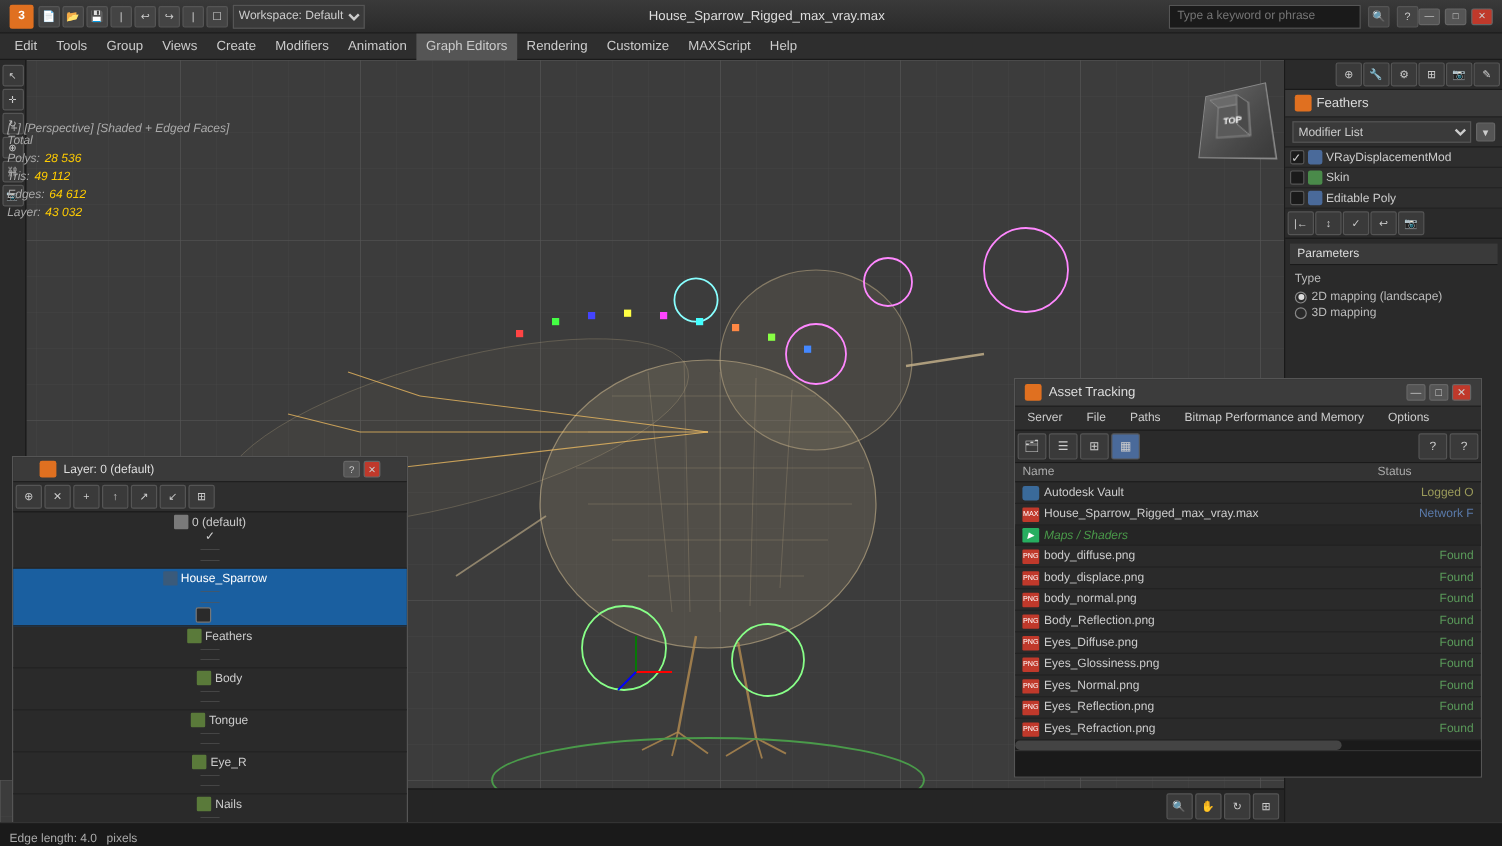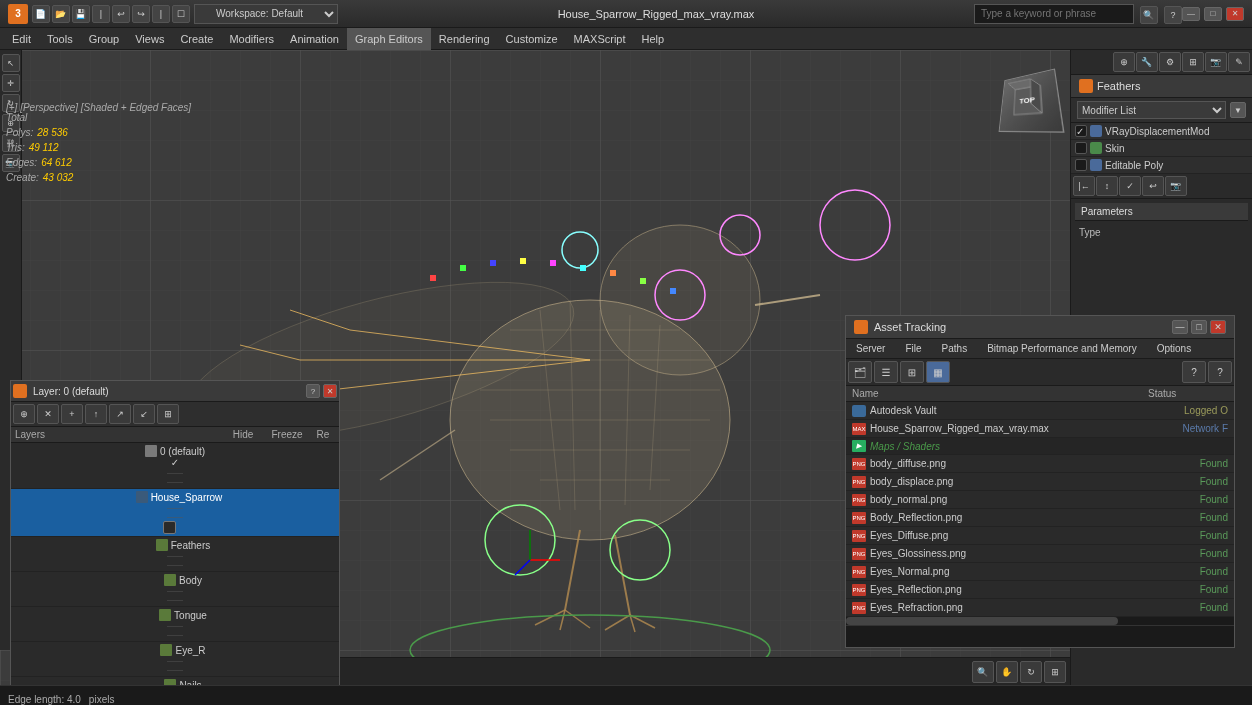--- a/index.html
+++ b/index.html
@@ -49,21 +49,21 @@
       border-radius: 2px;
       display: flex; align-items: center; justify-content: center;
       font-size: 9px; color: #ccc;
       cursor: pointer;
     }
     #workspace-selector {
       background: #3a3a3a;
       border: 1px solid #555;
       color: #ccc;
       font-size: 10px;
-      padding: 1px 17px;
+      padding: 1px 0;
       height: 20px;
       cursor: pointer;
     }
     #title-text {
       flex: 1;
       text-align: center;
       font-size: 11px;
       color: #ddd;
     }
     #search-bar {
@@ -277,21 +277,21 @@
       position: absolute;
       top: 380px;
       left: 10px;
       width: 330px;
       background: #2a2a2a;
       border: 1px solid #555;
       z-index: 10;
     }
     #layer-panel-title-bar {
       background: #3a3a3a;
-      padding: 3px 2px;
+      padding: 3px 22px;
       display: flex; align-items: center; justify-content: space-between;
       border-bottom: 1px solid #1a1a1a;
       font-size: 10px;
       color: #ddd;
     }
     #layer-panel-title-bar .panel-controls {
       display: flex; gap: 3px;
     }
     .panel-btn {
       width: 14px; height: 14px;
@@ -611,21 +611,21 @@
       <div class="tb-icon">↩</div>
       <div class="tb-icon">↪</div>
       <div class="tb-icon">|</div>
       <div class="tb-icon">☐</div>
     </div>
     <select id="workspace-selector">
       <option>Workspace: Default</option>
     </select>
   </div>
   <div id="title-text">House_Sparrow_Rigged_max_vray.max</div>
-  <div style="display:flex;align-items:flex-end;gap:6px;">
+  <div style="display:flex;align-items:center;gap:6px;">
     <input id="search-bar" type="text" placeholder="Type a keyword or phrase" style="">
     <div class="tb-icon">🔍</div>
     <div class="tb-icon">?</div>
   </div>
   <div id="title-controls">
     <div class="title-btn">—</div>
     <div class="title-btn">□</div>
     <div class="title-btn close-btn">✕</div>
   </div>
 </div>
@@ -751,21 +751,21 @@
     </div>
     <div style="display:flex;gap:2px;">
       <span class="stat-label">Tris:</span>
       <span class="stat-value">49 112</span>
     </div>
     <div style="display:flex;gap:2px;">
       <span class="stat-label">Edges:</span>
       <span class="stat-value">64 612</span>
     </div>
     <div style="display:flex;gap:2px;">
-      <span class="stat-label">Create:</span>
+      <span class="stat-label">Layer:</span>
       <span class="stat-value">43 032</span>
     </div>
   </div>
 </div>
 
 <div id="nav-cube">
   <div id="nav-cube-box">
     <svg width="58" height="58" viewBox="0 0 58 58">
 
       <rect x="15" y="15" width="28" height="28" fill="#5a5a5a" stroke="#888"></rect>
@@ -823,20 +823,30 @@
     <div class="mod-tb-btn">|←</div>
     <div class="mod-tb-btn">↕</div>
     <div class="mod-tb-btn">✓</div>
     <div class="mod-tb-btn">↩</div>
     <div class="mod-tb-btn">📷</div>
   </div>
 
   <div id="params-section">
     <div id="params-header">Parameters</div>
     <div style="padding:2px 4px;font-size:10px;color:#bbb;">Type</div>
+    <div class="param-radio-group">
+      <div class="param-radio">
+        <div class="radio-dot checked"></div>
+        <span>2D mapping (landscape)</span>
+      </div>
+      <div class="param-radio">
+        <div class="radio-dot"></div>
+        <span>3D mapping</span>
+      </div>
+    </div>
   </div>
 </div>
 
 <div id="layer-panel">
 
   <div id="layer-panel-title-bar">
     <div style="display:flex;align-items:center;gap:6px;">
       <div style="width:14px;height:14px;background:#e07020;border-radius:2px;"></div>
       <span>Layer: 0 (default)</span>
     </div>
@@ -849,26 +859,20 @@
   <div id="layer-toolbar">
     <div class="layer-tb-btn">⊕</div>
     <div class="layer-tb-btn">✕</div>
     <div class="layer-tb-btn">+</div>
     <div class="layer-tb-btn">↑</div>
     <div class="layer-tb-btn">↗</div>
     <div class="layer-tb-btn">↙</div>
     <div class="layer-tb-btn">⊞</div>
   </div>
 
-  <div id="layer-column-headers">
-    <div class="col-layers">Layers</div>
-    <div class="col-hide">Hide</div>
-    <div class="col-freeze">Freeze</div>
-    <div class="col-re">Re</div>
-  </div>
 
   <div>
 
     <div class="layer-row">
       <div class="layer-name">
         <div class="layer-icon box"></div>
         <span>0 (default)</span>
       </div>
       <div class="layer-check">✓</div>
       <div class="layer-dots">——</div>

